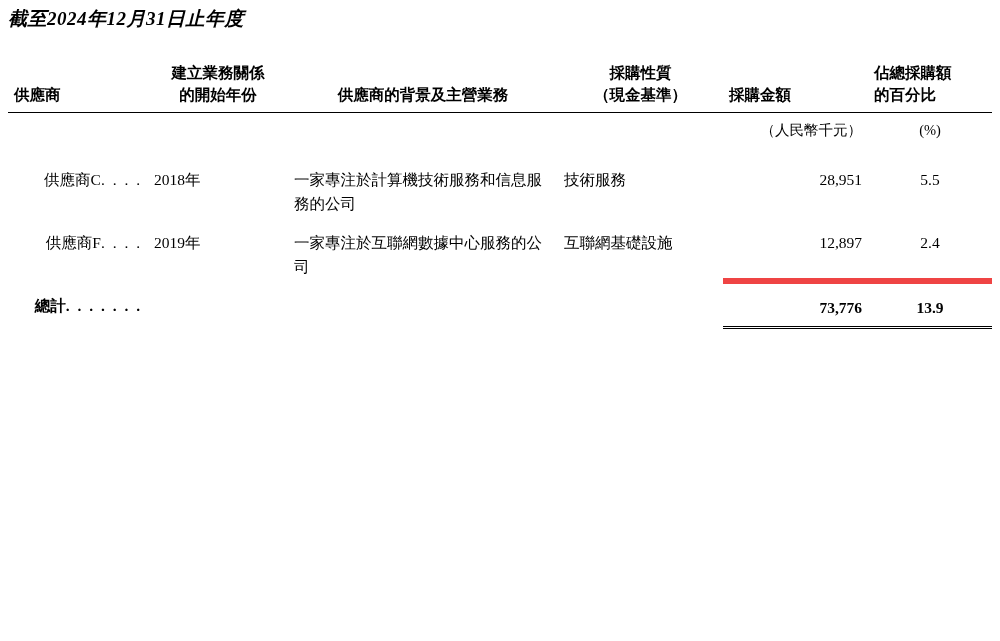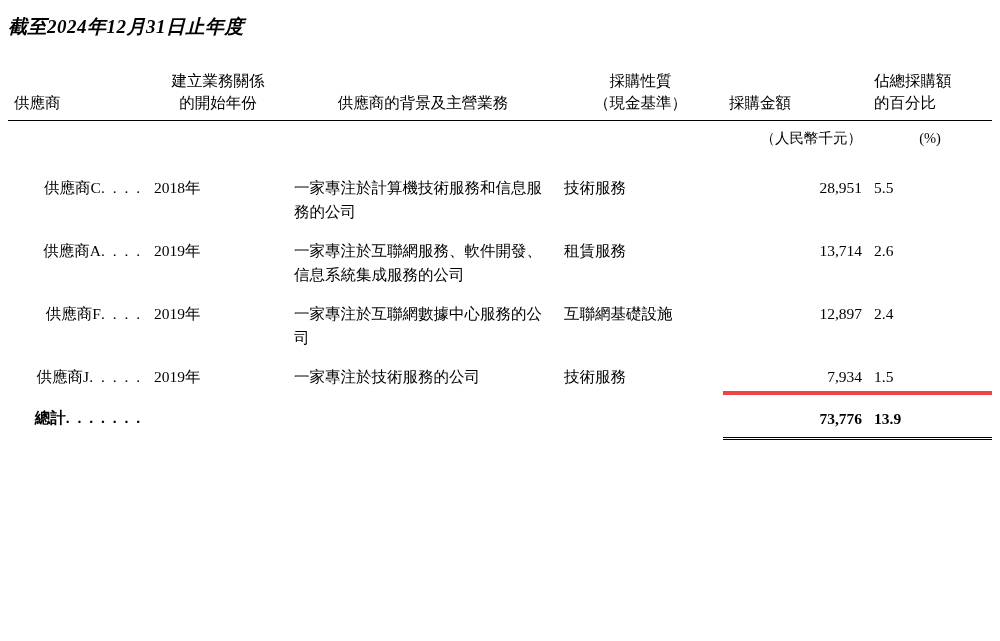--- a/index.html
+++ b/index.html
@@ -12,21 +12,21 @@
     height: 641px;
     font-family: "Liberation Serif", "DejaVu Serif", serif;
     color: #000000;
     overflow: hidden;
   }
   .page {
     position: relative;
     width: 1000px;
     height: 641px;
     box-sizing: border-box;
-    padding: 10px 16px 0 8px;
+    padding: 2px 16px 0 8px;
   }
   .doc-title {
     font-weight: bold;
     font-style: italic;
     font-size: 19px;
     letter-spacing: 0.5px;
     margin: 4px 0 30px 0;
   }
   table.supplier-table {
     width: 984px;
@@ -35,21 +35,21 @@
     font-size: 15.5px;
   }
   table.supplier-table col.c0 { width: 140px; }
   table.supplier-table col.c1 { width: 140px; }
   table.supplier-table col.c2 { width: 270px; }
   table.supplier-table col.c3 { width: 165px; }
   table.supplier-table col.c4 { width: 145px; }
   table.supplier-table col.c5 { width: 124px; }
 
   thead th {
-    font-weight: normal;
+    font-weight: bold;
     vertical-align: bottom;
     padding: 0 6px 5px 6px;
     line-height: 1.45;
   }
   thead th.underline {
     border-bottom: 1px solid #000;
   }
   th.hdr-left   { text-align: left; }
   th.hdr-center { text-align: center; }
   th.hdr-right  { text-align: left; }
@@ -67,33 +67,33 @@
     line-height: 1.55;
   }
   tbody.body-rows tr:first-child td {
     padding-top: 26px;
   }
   td.col-name   { text-align: right; white-space: nowrap; }
   td.col-year   { text-align: left; white-space: nowrap; }
   td.col-desc   { text-align: left; }
   td.col-nature { text-align: left; }
   td.col-amount { text-align: right; white-space: nowrap; }
-  td.col-pct    { text-align: left; white-space: nowrap; }
+  td.col-pct    { text-align: center; white-space: nowrap; }
 
   .dots { letter-spacing: 2px; }
 
   tr.total-row td {
     font-weight: bold;
     padding-top: 14px;
     padding-bottom: 4px;
     vertical-align: bottom;
   }
   tr.total-row td.col-amount,
   tr.total-row td.col-pct {
-    border-top: 4px solid #ef4444;
+    border-top: 6px solid #ef4444;
     border-bottom: 3px double #000;
     padding-top: 12px;
     padding-bottom: 6px;
   }
   tr.total-row td.col-name { white-space: nowrap; }
 </style>
 </head>
 <body>
 
 <div class="page">
@@ -152,47 +152,27 @@
           <span>供應商C</span><span class="dots">. . . .</span>
         </td>
         <td class="col-year">2018年</td>
         <td class="col-desc">一家專注於計算機技術服務和信息服務的公司</td>
         <td class="col-nature">技術服務</td>
         <td class="col-amount">28,951</td>
         <td class="col-pct">5.5</td>
       </tr>
       <tr>
         <td class="col-name">
-          <span>供應商A</span><span class="dots">. . . .</span>
-        </td>
-        <td class="col-year">2019年</td>
-        <td class="col-desc">一家專注於互聯網服務、軟件開發、信息系統集成服務的公司</td>
-        <td class="col-nature">租賃服務</td>
-        <td class="col-amount">13,714</td>
-        <td class="col-pct">2.6</td>
-      </tr>
-      <tr>
-        <td class="col-name">
           <span>供應商F</span><span class="dots">. . . .</span>
         </td>
         <td class="col-year">2019年</td>
         <td class="col-desc">一家專注於互聯網數據中心服務的公司</td>
         <td class="col-nature">互聯網基礎設施</td>
         <td class="col-amount">12,897</td>
         <td class="col-pct">2.4</td>
-      </tr>
-      <tr>
-        <td class="col-name">
-          <span>供應商J</span><span class="dots">. . . . .</span>
-        </td>
-        <td class="col-year">2019年</td>
-        <td class="col-desc">一家專注於技術服務的公司</td>
-        <td class="col-nature">技術服務</td>
-        <td class="col-amount">7,934</td>
-        <td class="col-pct">1.5</td>
       </tr>
 
       <tr class="total-row">
         <td class="col-name">
           <span>總計</span><span class="dots">. . . . . . .</span>
         </td>
         <td></td>
         <td></td>
         <td></td>
         <td class="col-amount">73,776</td>

